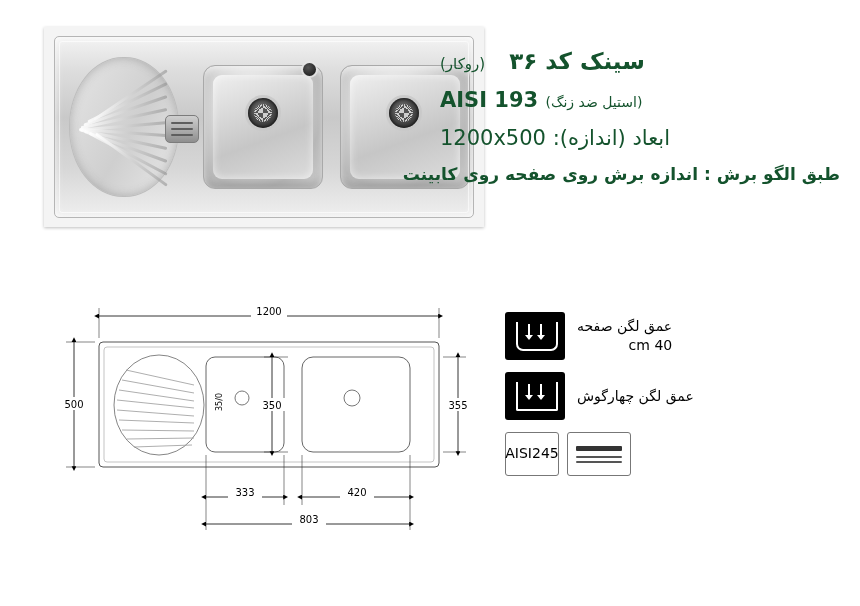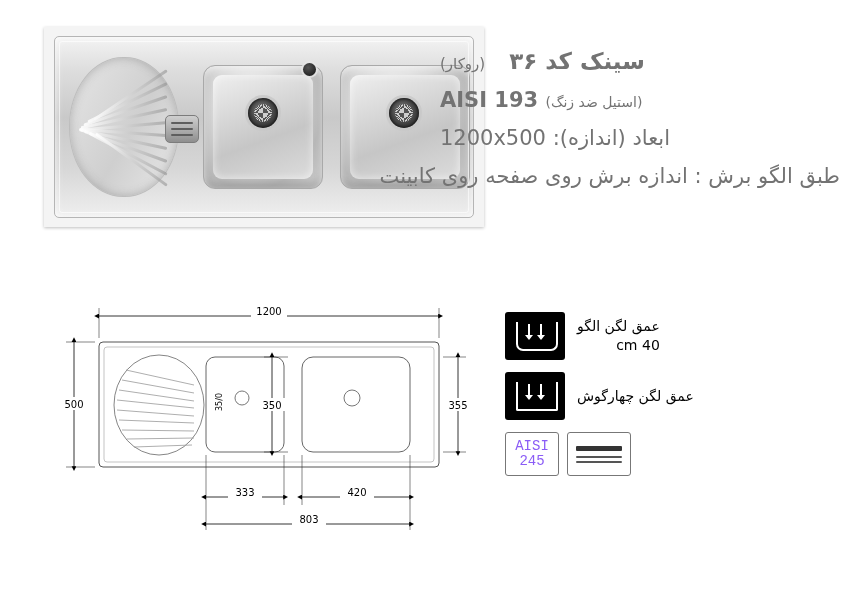--- a/index.html
+++ b/index.html
@@ -146,38 +146,38 @@
   #spec-text {
     position: absolute;
     right: 20px;
     top: 48px;
     width: 400px;
     text-align: left;
     direction: rtl;
   }
   .spec-line {
     font-family: "DejaVu Sans", sans-serif;
-    color: #737373;
+    color: #14532d;
     margin-bottom: 14px;
     white-space: nowrap;
   }
   .title-line {
     font-size: 23px;
     font-weight: bold;
     letter-spacing: .5px;
   }
   .title-line .sub {
     font-size: 15px;
     font-weight: normal;
     margin-right: 16px;
   }
   .material-line { font-size: 21px; font-weight: bold; }
   .material-line .paren { font-size: 14px; font-weight: normal; margin-right: 10px; text-align: center; }
   .dim-line { font-size: 21px; font-weight: normal; }
-  .cut-line { font-size: 21px; font-weight: normal; }
+  .cut-line { font-size: 17px; font-weight: bold; }
 
   
   #tech-drawing {
     position: absolute;
     left: 54px;
     top: 290px;
     width: 420px;
     height: 250px;
   }
   #tech-drawing svg { display: block; }
@@ -247,29 +247,28 @@
     align-items: center;
     direction: ltr;
     margin-top: 4px;
   }
   .aisi-badge {
     width: 52px;
     height: 42px;
     border: 1px solid #777;
     border-radius: 3px;
     display: flex;
-    flex-direction: column;
+    flex-direction: row;
     align-items: center;
     justify-content: center;
     font-size: 14px;
     line-height: 1.1;
-    color: #8b5cf6;
+    color: #000000;
     background: #fff;
     flex: 0 0 auto;
-    font-family: Liberation Mono, monospace;
   }
   .thickness-badge {
     width: 62px;
     height: 42px;
     border: 1px solid #777;
     border-radius: 3px;
     margin-left: 8px;
     position: relative;
     background: #fff;
     flex: 0 0 auto;
@@ -431,21 +430,21 @@
 
 <div id="icon-block">
 
   <div class="icon-row">
     <div class="icon-box">
       <div class="cup"></div>
       <div class="arr a1"></div>
       <div class="arr a2"></div>
     </div>
     <div class="icon-caption">
-      <div class="lbl">عمق لگن الگو</div>
+      <div class="lbl">عمق لگن صفحه</div>
       <div class="val">40 cm</div>
     </div>
   </div>
 
   <div class="icon-row">
     <div class="icon-box square">
       <div class="cup"></div>
       <div class="arr a1"></div>
       <div class="arr a2"></div>
     </div>

